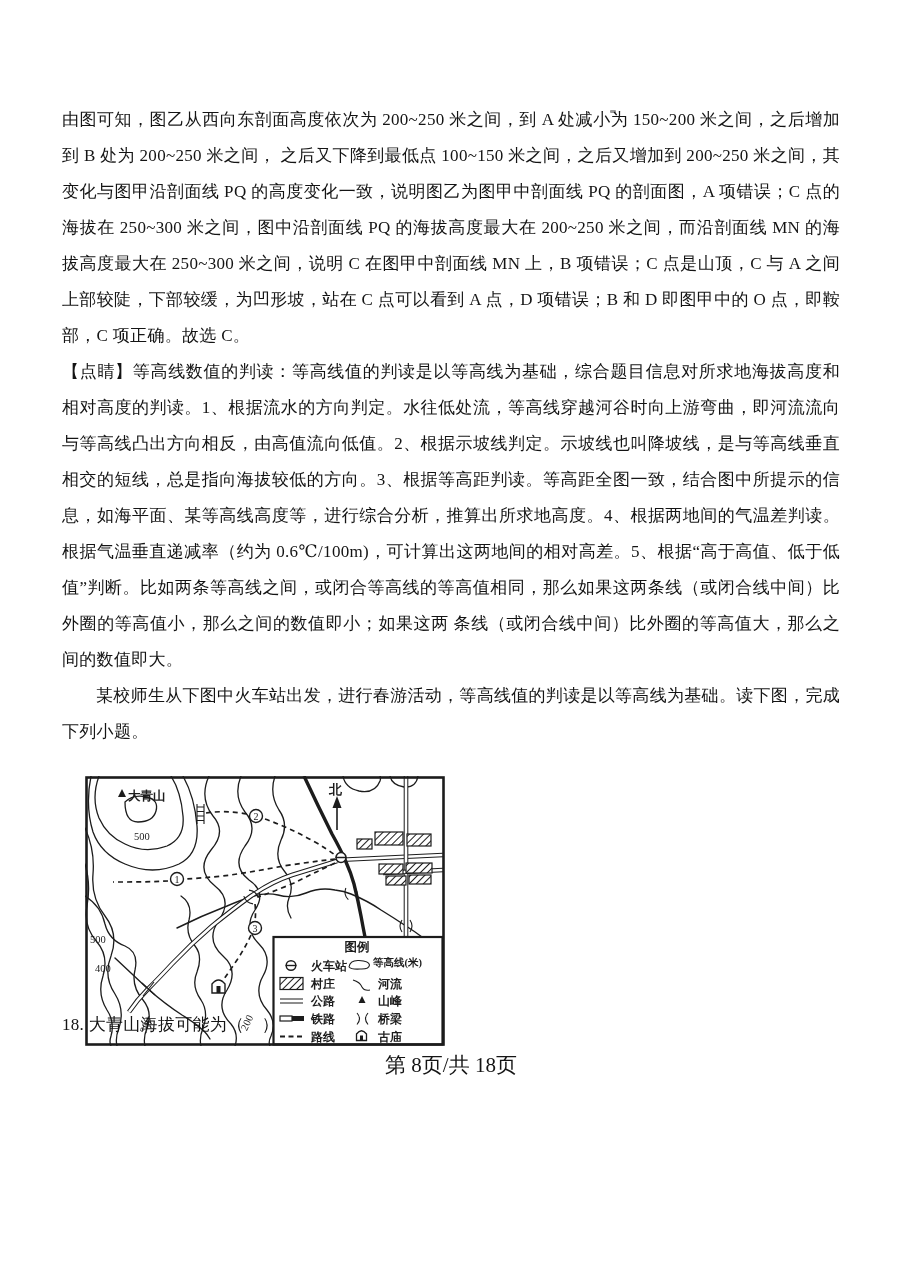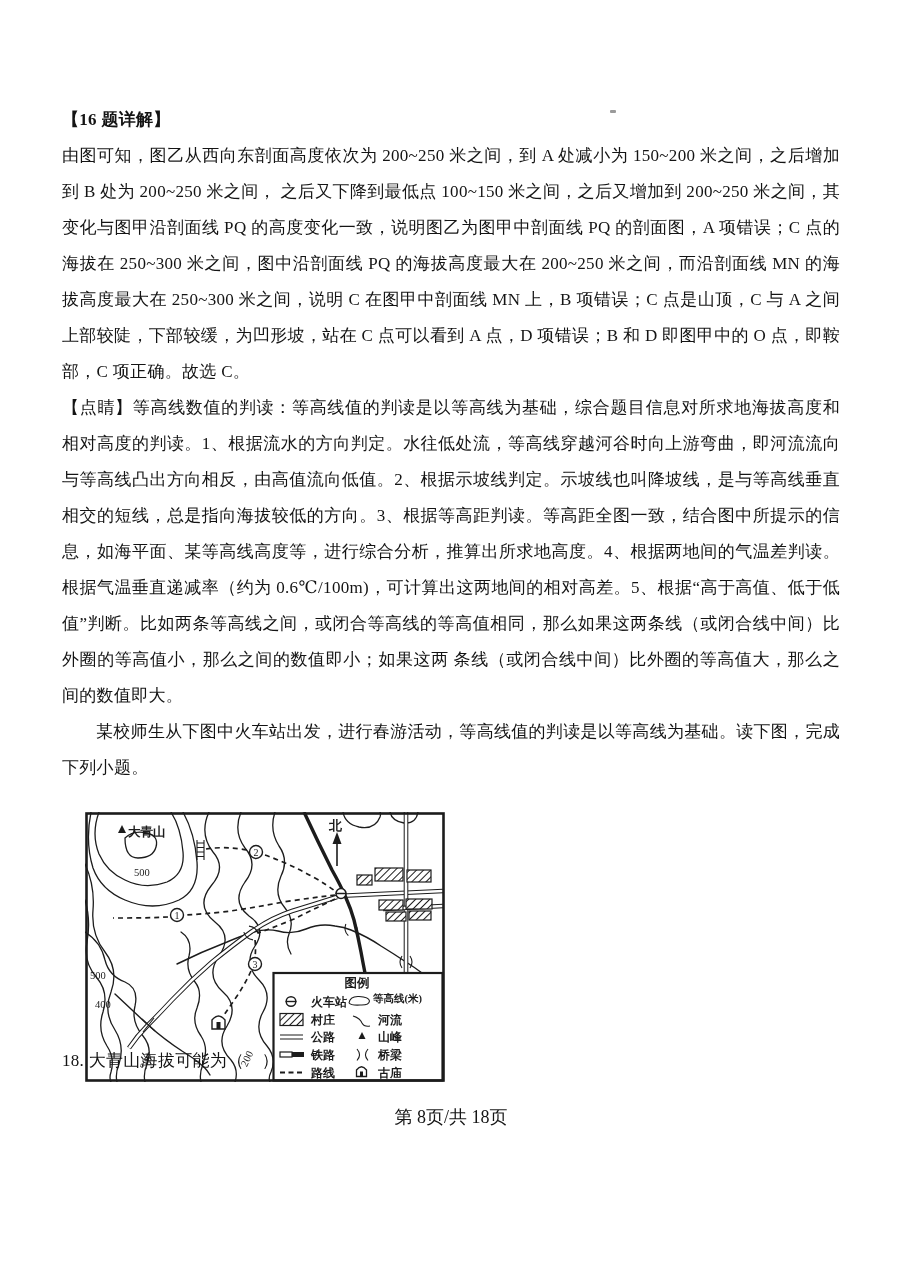--- a/index.html
+++ b/index.html
@@ -10,40 +10,39 @@
   .content{position:absolute;left:62px;top:102px;width:778px;}
   .content p,.content h3{
     margin:0;font-size:17px;line-height:36px;font-weight:normal;
     text-align:justify;letter-spacing:0.3px;
   }
   .content h3{font-weight:bold;}
   .indent{text-indent:2em;}
   .map-figure{margin:26px 0 0 23px;width:360px;height:231px;}
   .map-figure svg{display:block;}
   .q18{margin-top:12px;}
-  .footer{margin-top:20px;text-align:center;font-size:18px;line-height:36px;}
+  .footer{margin-top:4px;text-align:center;font-size:21px;line-height:36px;}
   .stray{position:absolute;left:610px;top:110px;width:6px;height:3px;background:#9a9a9a;border-radius:1px;}
   
   .k{fill:none;stroke:#1c1c1c;stroke-width:1.3;stroke-linecap:round;}
   .kthin{fill:none;stroke:#1c1c1c;stroke-width:1.1;}
   .river{fill:none;stroke:#1c1c1c;stroke-width:1.4;stroke-linecap:round;}
   .roadB{fill:none;stroke:#1c1c1c;stroke-width:4.6;}
   .roadW{fill:none;stroke:#ffffff;stroke-width:2.6;}
   .rail{fill:none;stroke:#1c1c1c;stroke-width:3.4;}
   .route{fill:none;stroke:#1c1c1c;stroke-width:1.7;stroke-dasharray:5 4;}
   .mtext{font-family:"Liberation Serif","DejaVu Serif",serif;fill:#1c1c1c;}
 </style>
 </head>
 <body>
 
 <div class="page">
   <div class="stray"></div>
 
   <div class="content">
-    <h3>【16 题详解】</h3>
     <p>由图可知，图乙从西向东剖面高度依次为 200~250 米之间，到 A 处减小为 150~200 米之间，之后增加到 B 处为 200~250 米之间， 之后又下降到最低点 100~150 米之间，之后又增加到 200~250 米之间，其变化与图甲沿剖面线 PQ 的高度变化一致，说明图乙为图甲中剖面线 PQ 的剖面图，A 项错误；C 点的海拔在 250~300 米之间，图中沿剖面线 PQ 的海拔高度最大在 200~250 米之间，而沿剖面线 MN 的海拔高度最大在 250~300 米之间，说明 C 在图甲中剖面线 MN 上，B 项错误；C 点是山顶，C 与 A 之间上部较陡，下部较缓，为凹形坡，站在 C 点可以看到 A 点，D 项错误；B 和 D 即图甲中的 O 点，即鞍部，C 项正确。故选 C。</p>
     <p>【点睛】等高线数值的判读：等高线值的判读是以等高线为基础，综合题目信息对所求地海拔高度和相对高度的判读。1、根据流水的方向判定。水往低处流，等高线穿越河谷时向上游弯曲，即河流流向与等高线凸出方向相反，由高值流向低值。2、根据示坡线判定。示坡线也叫降坡线，是与等高线垂直相交的短线，总是指向海拔较低的方向。3、根据等高距判读。等高距全图一致，结合图中所提示的信息，如海平面、某等高线高度等，进行综合分析，推算出所求地高度。4、根据两地间的气温差判读。根据气温垂直递减率（约为 0.6℃/100m)，可计算出这两地间的相对高差。5、根据“高于高值、低于低值”判断。比如两条等高线之间，或闭合等高线的等高值相同，那么如果这两条线（或闭合线中间）比外圈的等高值小，那么之间的数值即小；如果这两 条线（或闭合线中间）比外圈的等高值大，那么之间的数值即大。</p>
     <p class="indent">某校师生从下图中火车站出发，进行春游活动，等高线值的判读是以等高线为基础。读下图，完成下列小题。</p>
 
     <div class="map-figure">
       <svg width="360" height="270" viewBox="0 0 360 270">
         <defs>
           <pattern id="hatch" patternUnits="userSpaceOnUse" width="5" height="5" patternTransform="rotate(45)">
             <rect width="5" height="5" fill="#ffffff"></rect>
             <line x1="0" y1="0" x2="0" y2="5" stroke="#1c1c1c" stroke-width="2"></line>

